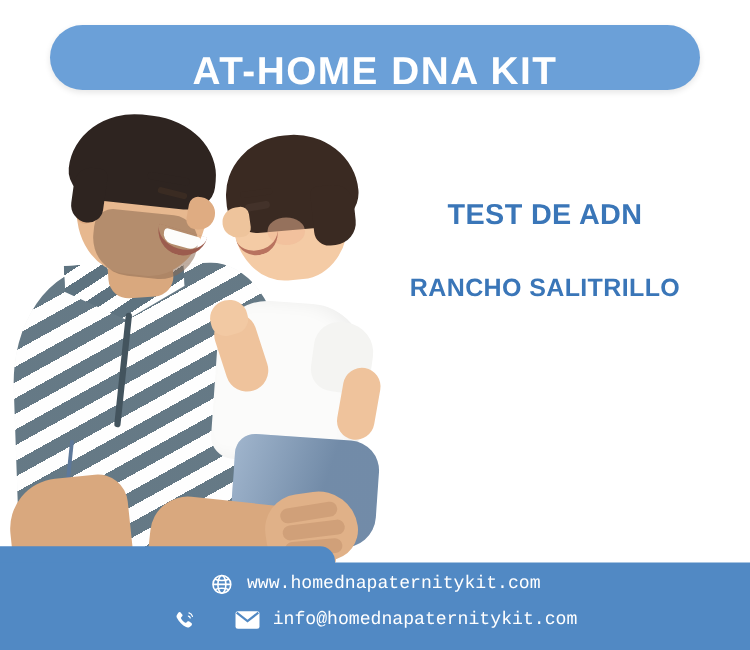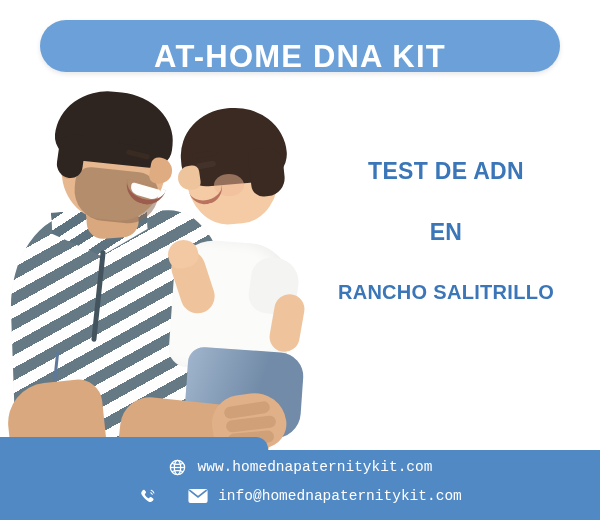--- a/index.html
+++ b/index.html
@@ -413,21 +413,21 @@
     width: 30px;
     height: 22px;
     background: #f0b795;
     opacity: 0.5;
     border-radius: 50%;
   }
 
   
   .headline-block {
     position: absolute;
-    left: 296px;
+    left: 286px;
     top: 160px;
     width: 300px;
     text-align: center;
   }
   .headline-line {
     color: #3a76b8;
     font-size: 23px;
     font-weight: bold;
     letter-spacing: 0.3px;
     line-height: 1;
@@ -544,21 +544,20 @@
       <div class="child-eyebrow"></div>
       <div class="child-eye"></div>
       <div class="child-nose"></div>
       <div class="child-smile"></div>
 
     </div>
   </div>
 
   <div class="headline-block">
     <div class="headline-line l1">TEST DE ADN</div>
-    <div class="headline-line l2">EN</div>
     <div class="headline-line l3">RANCHO SALITRILLO</div>
   </div>
 
   <div class="footer-upper-left"></div>
   <div class="footer-bar"></div>
 
   <div class="footer-row footer-row-top">
     <div class="footer-item">
       <span class="footer-icon">
         <svg width="19" height="19" viewBox="0 0 24 24" fill="none" stroke="#ffffff" stroke-width="1.6">

